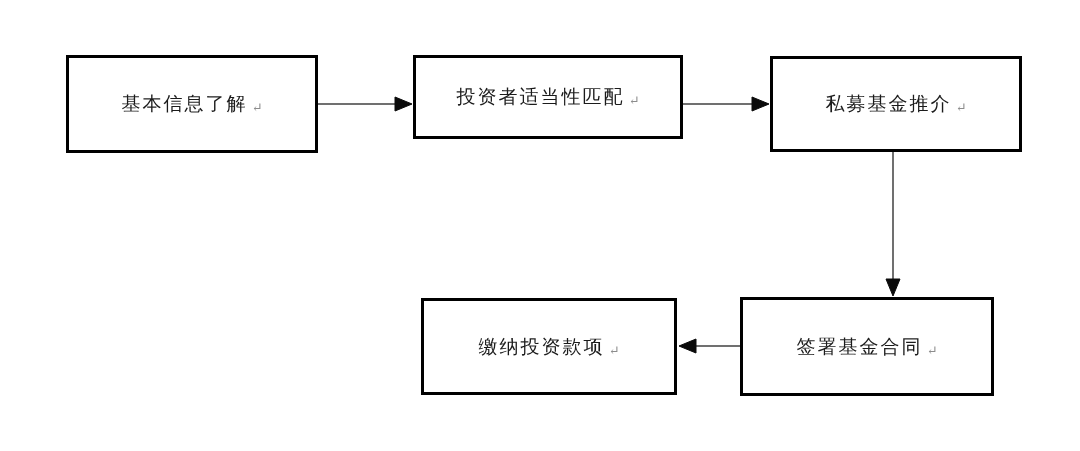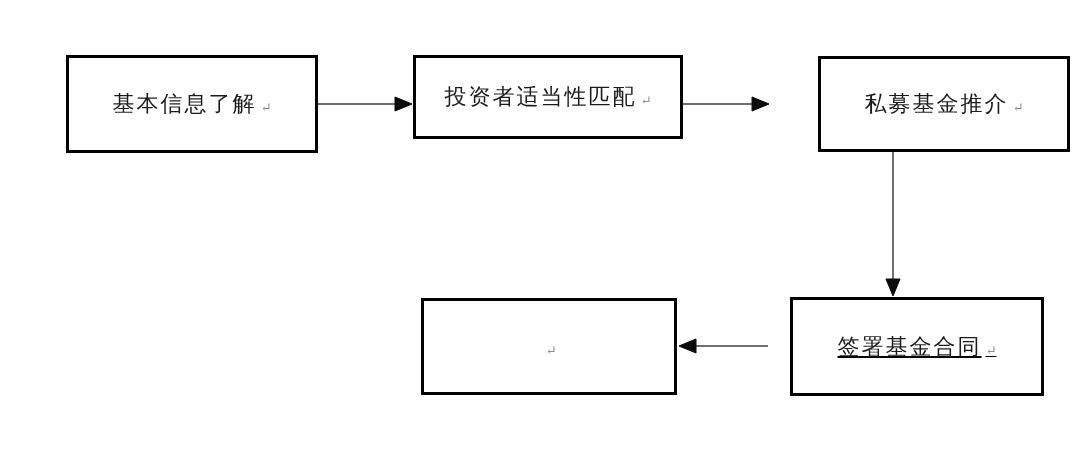--- a/index.html
+++ b/index.html
@@ -33,39 +33,39 @@
   .node {
     position: absolute;
     box-sizing: border-box;
     border: 3px solid #000000;
     background: #ffffff;
     display: flex;
     align-items: center;
     justify-content: center;
   }
   .node .label {
-    font-size: 22px;
+    font-size: 19px;
     color: #1b1b1b;
     letter-spacing: 2px;
     white-space: nowrap;
   }
   .node .pmark {
     font-size: 13px;
     color: #8c8c8c;
     margin-left: 4px;
     align-self: center;
     position: relative;
     top: 4px;
   }
   
   .n0 { left: 66px;  top: 55px;  width: 252px; height: 98px; }
   .n1 { left: 413px; top: 55px;  width: 270px; height: 84px; }
-  .n2 { left: 770px; top: 56px;  width: 252px; height: 96px; margin-left: 48px; }
+  .n2 { left: 770px; top: 56px;  width: 252px; height: 96px; }
   .n3 { left: 421px; top: 298px; width: 256px; height: 97px; }
-  .n4 { left: 790px; top: 297px; width: 254px; height: 99px; text-decoration: underline; }
+  .n4 { left: 740px; top: 297px; width: 254px; height: 99px; }
 </style>
 </head>
 <body>
 
 <div class="canvas">
 
   <svg class="edges" width="1080" height="451" viewBox="0 0 1080 451">
     <g>
       <line x1="318" y1="104" x2="397" y2="104"></line>
       <polygon points="412,104 395,97 395,111"></polygon>
@@ -93,20 +93,21 @@
     <span class="label">投资者适当性匹配</span>
     <span class="pmark">↵</span>
   </div>
 
   <div class="node n2">
     <span class="label">私募基金推介</span>
     <span class="pmark">↵</span>
   </div>
 
   <div class="node n3">
+    <span class="label">缴纳投资款项</span>
     <span class="pmark">↵</span>
   </div>
 
   <div class="node n4">
     <span class="label">签署基金合同</span>
     <span class="pmark">↵</span>
   </div>
 
 </div>
 

